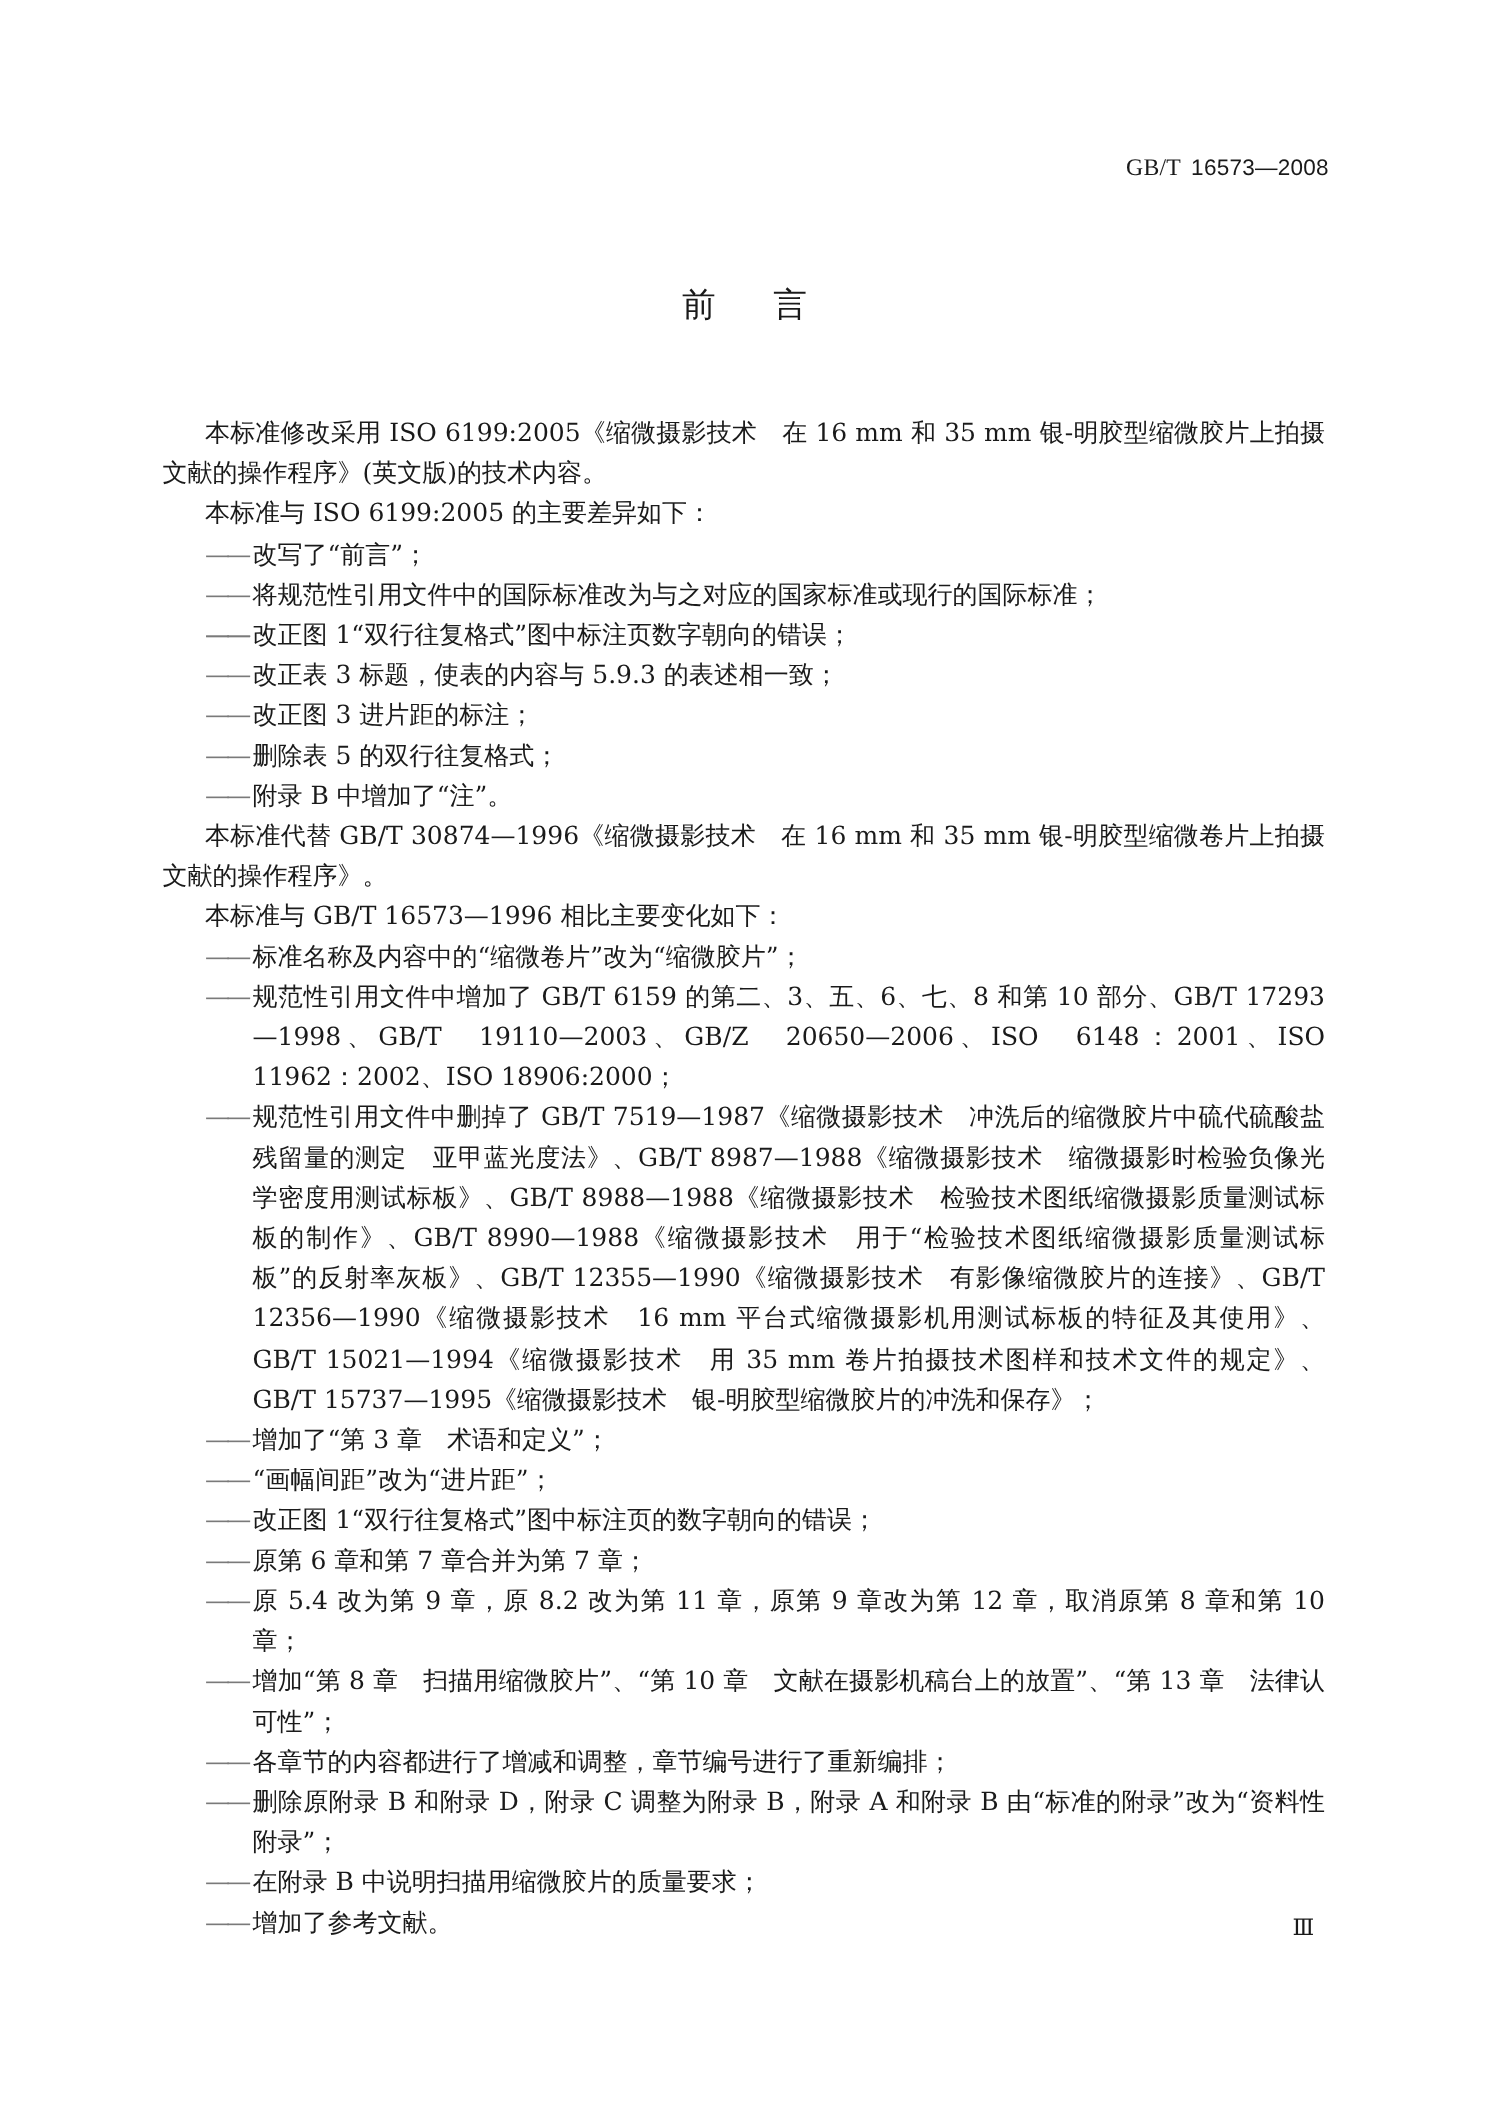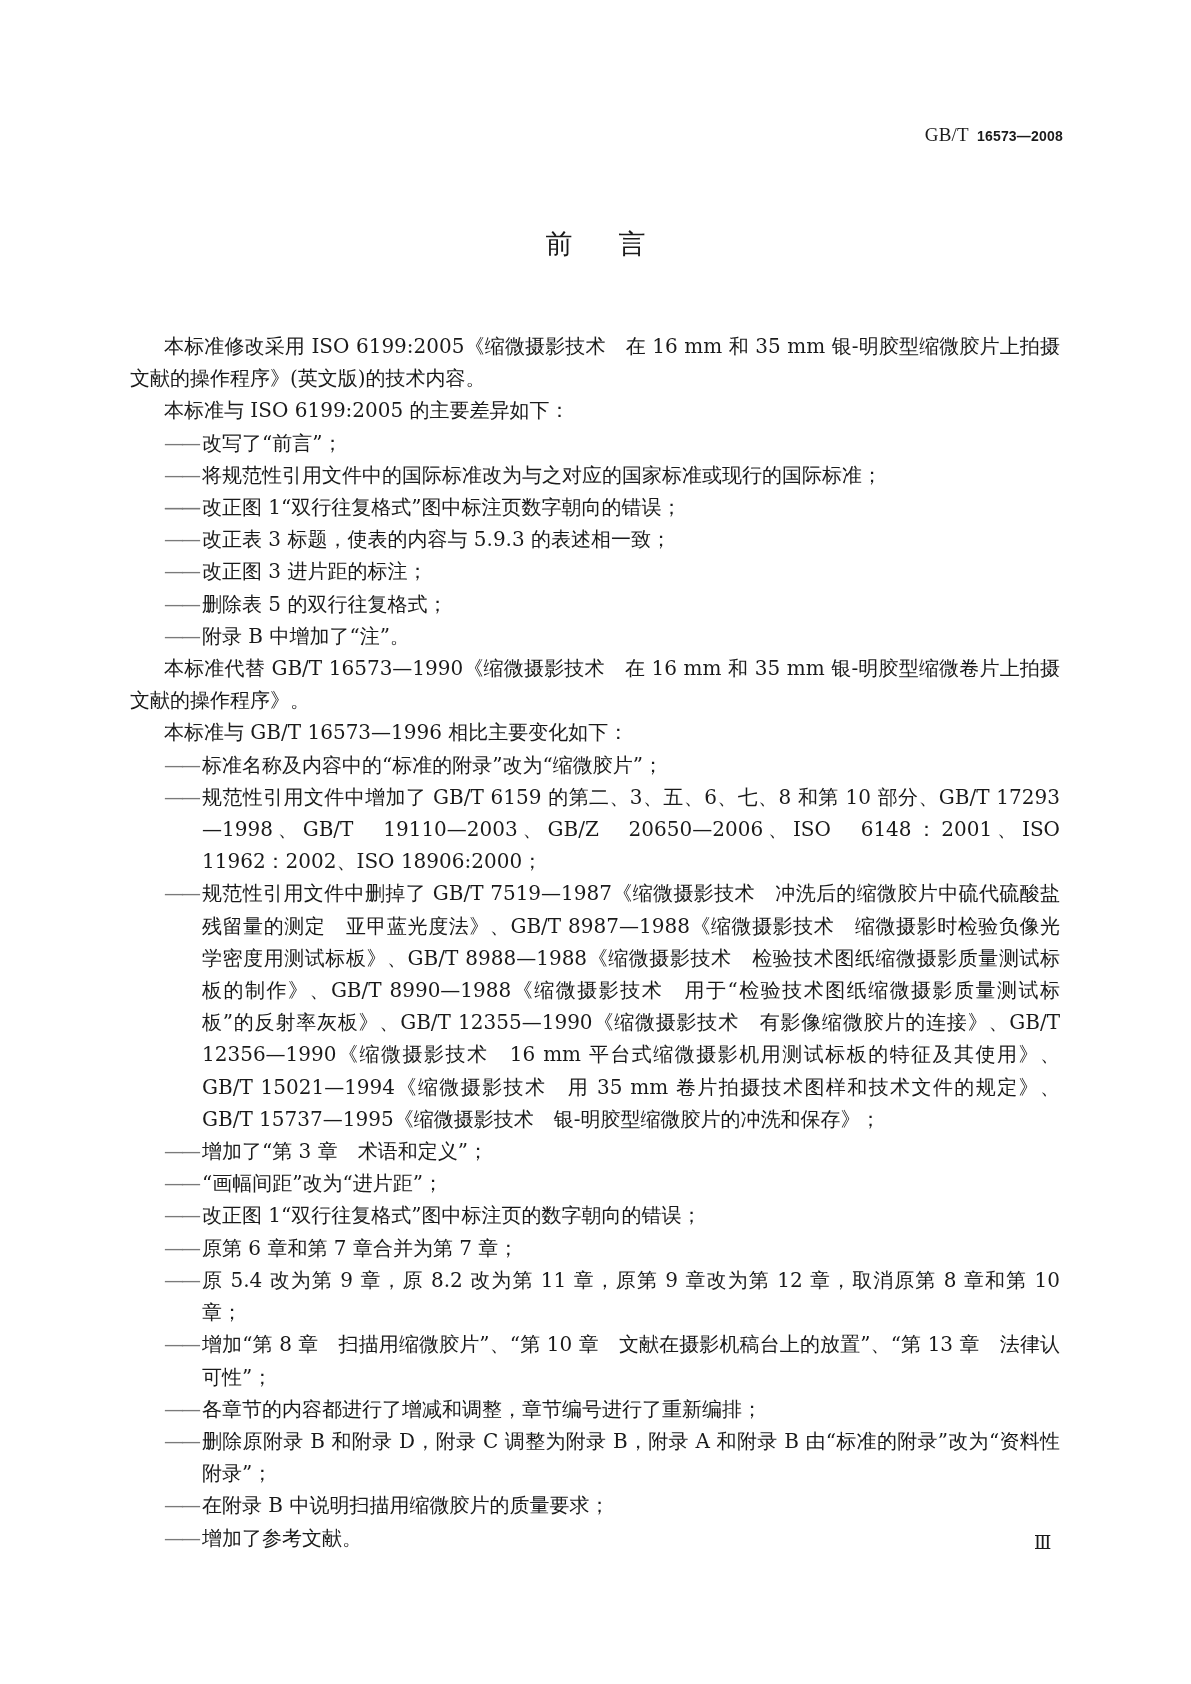--- a/index.html
+++ b/index.html
@@ -23,23 +23,22 @@
       letter-spacing: 0.2px;
       white-space: nowrap;
     }
     .std-code .prefix {
       font-family: "Liberation Serif", serif;
       font-weight: normal;
       font-size: 19px;
     }
     .std-code .num {
       font-family: "Liberation Sans", sans-serif;
-      font-size: 14px;
+      font-size: 18px;
       margin-left: 8px;
-      font-weight: bold;
     }
     .title {
       position: absolute;
       top: 226px;
       left: 0;
       width: 1191px;
       text-align: center;
       font-family: "DejaVu Sans", sans-serif;
       font-weight: normal;
       font-size: 27px;
@@ -94,23 +93,23 @@
     <p class="para">本标准修改采用 ISO 6199:2005《缩微摄影技术　在 16 mm 和 35 mm 银-明胶型缩微胶片上拍摄文献的操作程序》(英文版)的技术内容。</p>
     <p class="para">本标准与 ISO 6199:2005 的主要差异如下：</p>
     <p class="item"><span class="dash">——</span><span>改写了“前言”；</span></p>
     <p class="item"><span class="dash">——</span><span>将规范性引用文件中的国际标准改为与之对应的国家标准或现行的国际标准；</span></p>
     <p class="item"><span class="dash">——</span></p>
     <p class="item"><span class="dash">——</span><span>改正图 1“双行往复格式”图中标注页数字朝向的错误；</span></p>
     <p class="item"><span class="dash">——</span><span>改正表 3 标题，使表的内容与 5.9.3 的表述相一致；</span></p>
     <p class="item"><span class="dash">——</span><span>改正图 3 进片距的标注；</span></p>
     <p class="item"><span class="dash">——</span><span>删除表 5 的双行往复格式；</span></p>
     <p class="item"><span class="dash">——</span><span>附录 B 中增加了“注”。</span></p>
-    <p class="para">本标准代替 GB/T 16573—1990《缩微摄影技术　在 16 mm 和 35 mm 银-明胶型缩微卷片上拍摄文献的操作程序》。</p>
+    <p class="para">本标准代替 GB/T 30874—1996《缩微摄影技术　在 16 mm 和 35 mm 银-明胶型缩微卷片上拍摄文献的操作程序》。</p>
     <p class="para">本标准与 GB/T 16573—1996 相比主要变化如下：</p>
-    <p class="item"><span class="dash">——</span><span>标准名称及内容中的“标准的附录”改为“缩微胶片”；</span></p>
+    <p class="item"><span class="dash">——</span><span>标准名称及内容中的“缩微卷片”改为“缩微胶片”；</span></p>
     <p class="item"><span class="dash">——</span><span>规范性引用文件中增加了 GB/T 6159 的第二、3、五、6、七、8 和第 10 部分、GB/T 17293—1998、GB/T　19110—2003、GB/Z　20650—2006、ISO　6148：2001、ISO　11962：2002、ISO 18906:2000；</span></p>
     <p class="item"><span class="dash">——</span><span>规范性引用文件中删掉了 GB/T 7519—1987《缩微摄影技术　冲洗后的缩微胶片中硫代硫酸盐残留量的测定　亚甲蓝光度法》、GB/T 8987—1988《缩微摄影技术　缩微摄影时检验负像光学密度用测试标板》、GB/T 8988—1988《缩微摄影技术　检验技术图纸缩微摄影质量测试标板的制作》、GB/T 8990—1988《缩微摄影技术　用于“检验技术图纸缩微摄影质量测试标板”的反射率灰板》、GB/T 12355—1990《缩微摄影技术　有影像缩微胶片的连接》、GB/T 12356—1990《缩微摄影技术　16 mm 平台式缩微摄影机用测试标板的特征及其使用》、GB/T 15021—1994《缩微摄影技术　用 35 mm 卷片拍摄技术图样和技术文件的规定》、GB/T 15737—1995《缩微摄影技术　银-明胶型缩微胶片的冲洗和保存》；</span></p>
     <p class="item"><span class="dash">——</span><span>增加了“第 3 章　术语和定义”；</span></p>
     <p class="item"><span class="dash">——</span><span>“画幅间距”改为“进片距”；</span></p>
     <p class="item"><span class="dash">——</span><span>改正图 1“双行往复格式”图中标注页的数字朝向的错误；</span></p>
     <p class="item"><span class="dash">——</span><span>原第 6 章和第 7 章合并为第 7 章；</span></p>
     <p class="item"><span class="dash">——</span><span>原 5.4 改为第 9 章，原 8.2 改为第 11 章，原第 9 章改为第 12 章，取消原第 8 章和第 10 章；</span></p>
     <p class="item"><span class="dash">——</span><span>增加“第 8 章　扫描用缩微胶片”、“第 10 章　文献在摄影机稿台上的放置”、“第 13 章　法律认可性”；</span></p>
     <p class="item"><span class="dash">——</span><span>各章节的内容都进行了增减和调整，章节编号进行了重新编排；</span></p>
     <p class="item"><span class="dash">——</span><span>删除原附录 B 和附录 D，附录 C 调整为附录 B，附录 A 和附录 B 由“标准的附录”改为“资料性附录”；</span></p>

